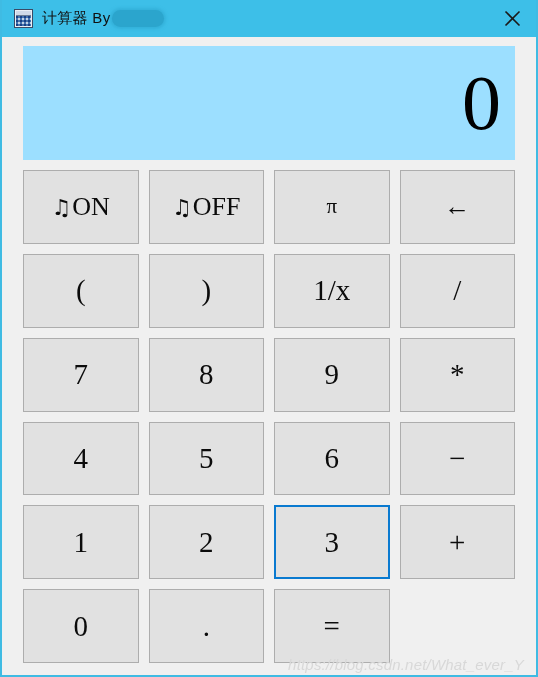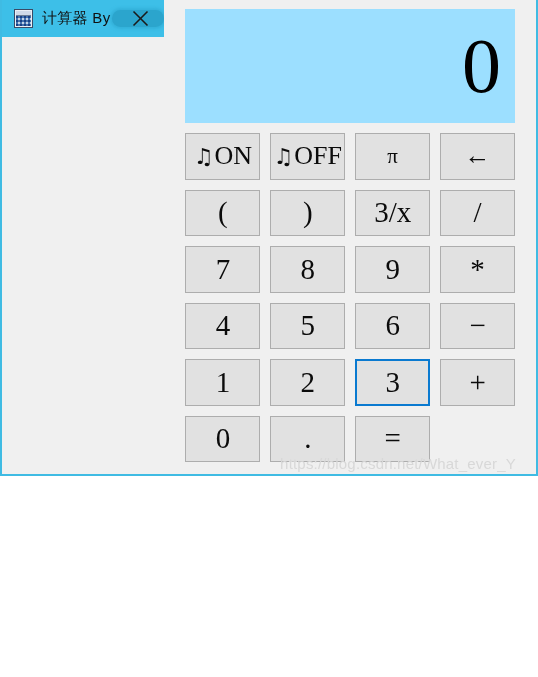--- a/index.html
+++ b/index.html
@@ -10,28 +10,28 @@
   body {
     width: 538px;
     height: 677px;
     overflow: hidden;
     font-family: "Liberation Sans", sans-serif;
   }
 
   .window {
     position: relative;
     width: 538px;
-    height: 476px;
+    height: 677px;
     box-sizing: border-box;
     background: #f0f0f0;
     border-left: 2px solid #3fbbe3;
     border-right: 2px solid #3fbbe3;
     border-bottom: 2px solid #3fbbe3;
     display: flex;
-    flex-direction: row;
+    flex-direction: column;
   }
 
   
   .titlebar {
     position: relative;
     height: 37px;
     flex: 0 0 37px;
     background: #3dbfe8;
     display: flex;
     align-items: center;
@@ -159,28 +159,29 @@
   .music-note {
     font-family: "DejaVu Sans", sans-serif;
     font-size: 22px;
     position: relative;
     top: 1px;
     margin-right: 1px;
   }
 
   .watermark {
     position: absolute;
-    right: 20px;
+    right: 12px;
     bottom: 2px;
     font-family: "Liberation Sans", sans-serif;
     font-size: 15px;
     color: #d8d8d8;
     letter-spacing: 0.2px;
     white-space: nowrap;
     pointer-events: none;
+    font-style: italic;
   }
 </style>
 </head>
 <body>
 
 <div class="window">
 
   <div class="titlebar">
     <div class="title-icon">
       <div class="scr"></div>
@@ -217,21 +218,21 @@
         <div class="key arrow">
           <span>←</span>
         </div>
         <div class="key">
           <span>(</span>
         </div>
         <div class="key">
           <span>)</span>
         </div>
         <div class="key">
-          <span>3/x</span>
+          <span>1/x</span>
         </div>
         <div class="key">
           <span>/</span>
         </div>
         <div class="key">
           <span>7</span>
         </div>
         <div class="key">
           <span>8</span>
         </div>

